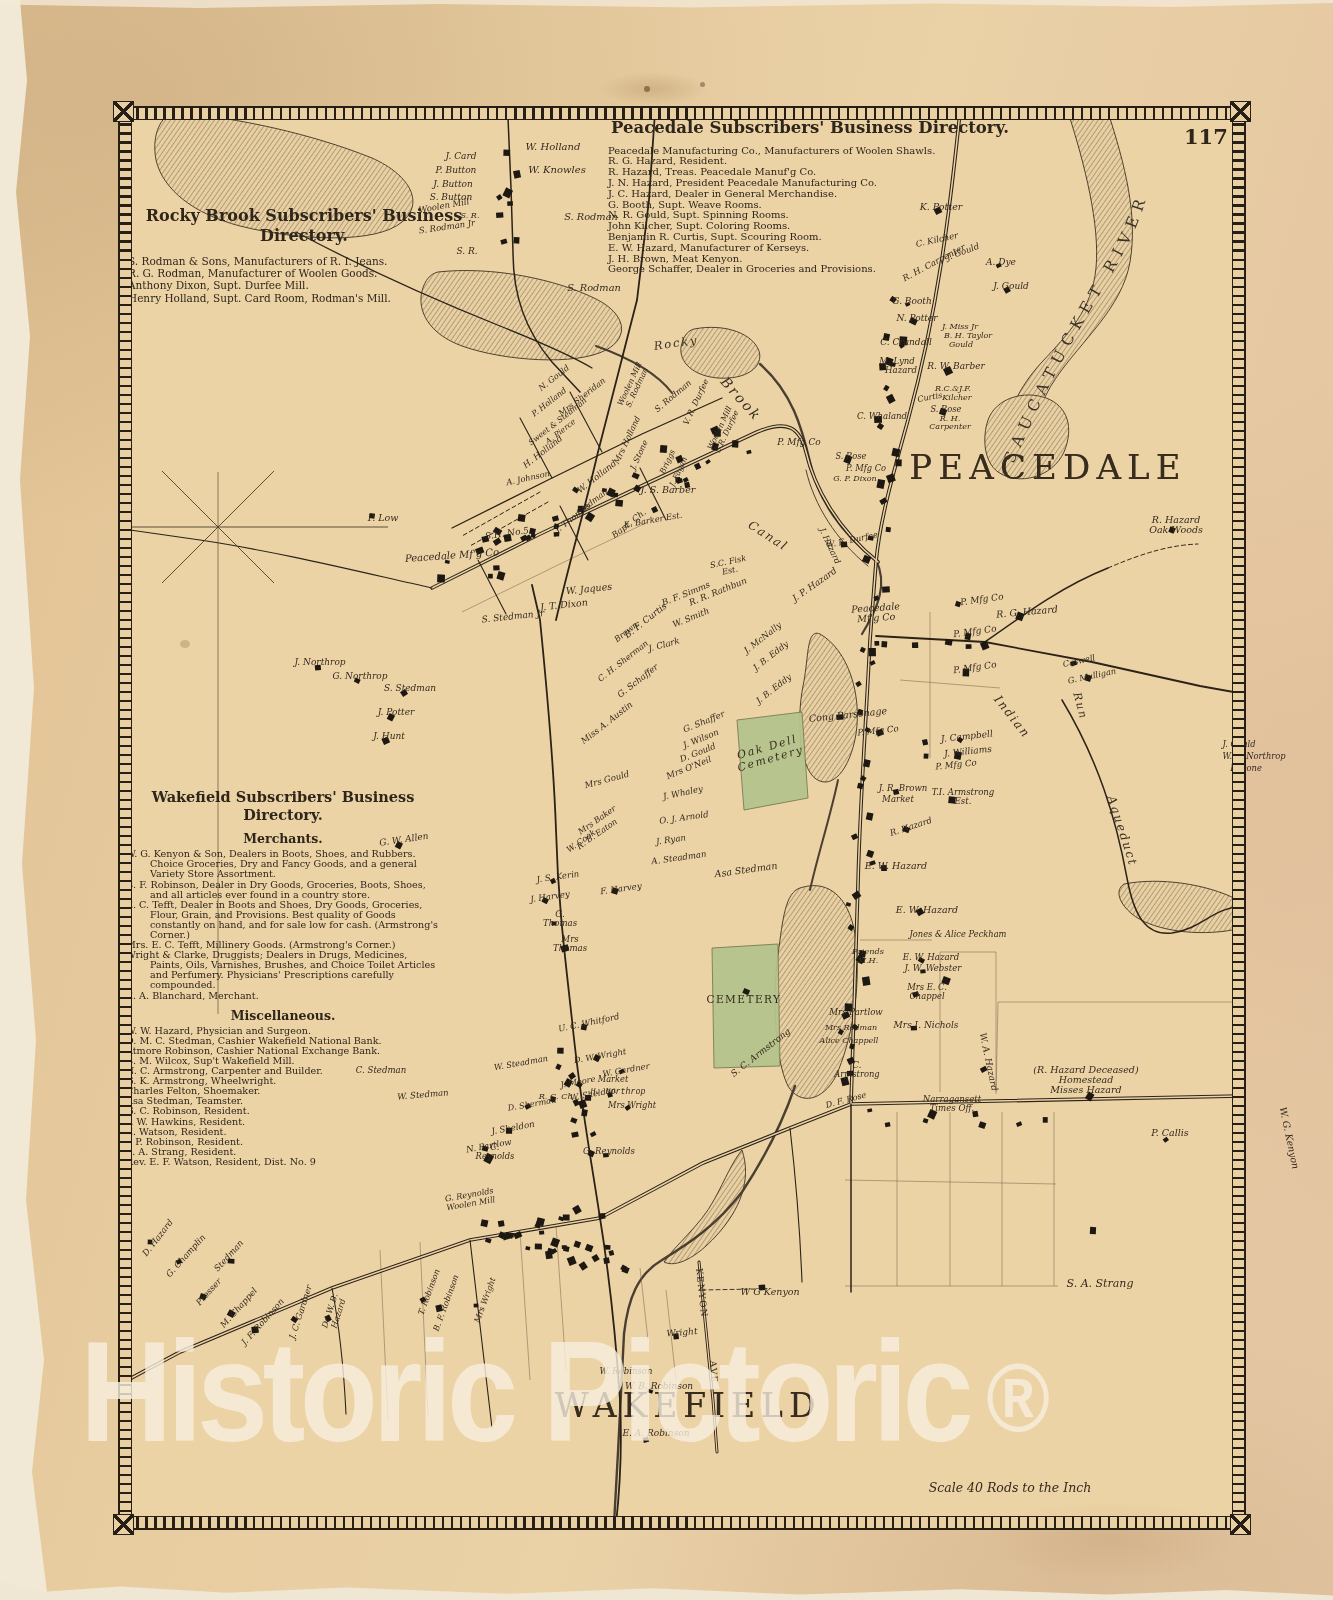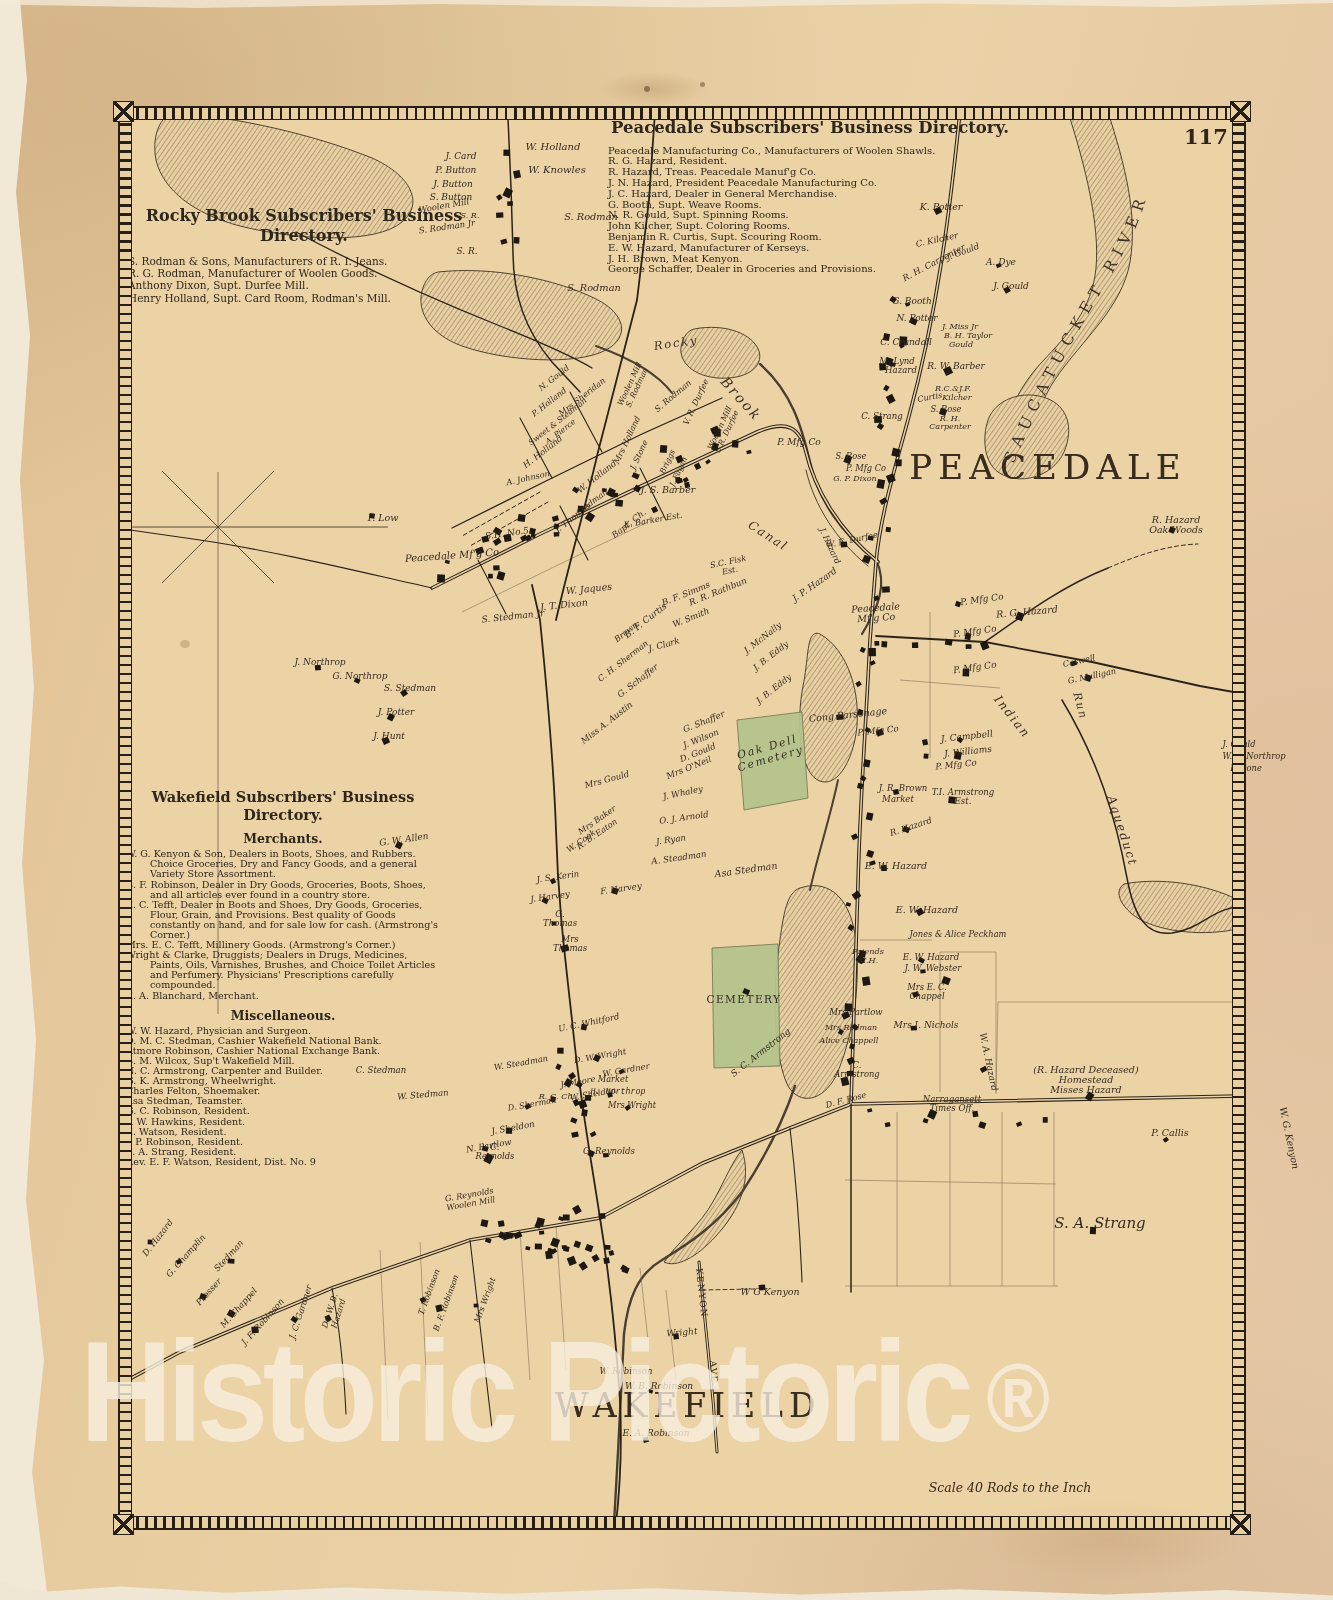--- a/index.html
+++ b/index.html
@@ -454,21 +454,21 @@
       <span class="lbl n" style="left: 906px; top: 343px; font-size: 9px; transform: translate(-50%, -50%) rotate(0deg);">C. Crandall</span>
       <span class="lbl n" style="left: 897px; top: 362px; font-size: 8.6px; transform: translate(-50%, -50%) rotate(0deg);">M. Lynd</span>
       <span class="lbl n" style="left: 901px; top: 371px; font-size: 8.6px; transform: translate(-50%, -50%) rotate(0deg);">Hazard</span>
       <span class="lbl n" style="left: 956px; top: 367px; font-size: 9px; transform: translate(-50%, -50%) rotate(0deg);">R. W. Barber</span>
       <span class="lbl n" style="left: 953px; top: 389px; font-size: 8px; transform: translate(-50%, -50%) rotate(0deg);">R.C.&amp;J.F.</span>
       <span class="lbl n" style="left: 957px; top: 398px; font-size: 8px; transform: translate(-50%, -50%) rotate(0deg);">Kilcher</span>
       <span class="lbl n" style="left: 930px; top: 398px; font-size: 8px; transform: translate(-50%, -50%) rotate(-10deg);">Curtis</span>
       <span class="lbl n" style="left: 946px; top: 409px; font-size: 8.3px; transform: translate(-50%, -50%) rotate(0deg);">S. Rose</span>
       <span class="lbl n" style="left: 950px; top: 423px; font-size: 8px; transform: translate(-50%, -50%) rotate(0deg);">R. H.
 Carpenter</span>
-      <span class="lbl n" style="left: 882px; top: 417px; font-size: 8.6px; transform: translate(-50%, -50%) rotate(0deg);">C. Strang</span>
+      <span class="lbl n" style="left: 882px; top: 417px; font-size: 8.6px; transform: translate(-50%, -50%) rotate(0deg);">C. Whaland</span>
       <span class="lbl n" style="left: 799px; top: 443px; font-size: 9px; transform: translate(-50%, -50%) rotate(0deg);">P. Mfg Co</span>
       <span class="lbl n" style="left: 851px; top: 456px; font-size: 8.3px; transform: translate(-50%, -50%) rotate(0deg);">S. Rose</span>
       <span class="lbl n" style="left: 866px; top: 468px; font-size: 8.3px; transform: translate(-50%, -50%) rotate(0deg);">P. Mfg Co</span>
       <span class="lbl n" style="left: 855px; top: 479px; font-size: 8px; transform: translate(-50%, -50%) rotate(0deg);">G. P. Dixon</span>
       <span class="lbl n" style="left: 852px; top: 540px; font-size: 8.3px; transform: translate(-50%, -50%) rotate(-12deg);">W. E. Durfee</span>
       <span class="lbl n" style="left: 830px; top: 546px; font-size: 8.3px; transform: translate(-50%, -50%) rotate(65deg);">J. Hazard</span>
       <span class="lbl n" style="left: 815px; top: 585px; font-size: 9px; transform: translate(-50%, -50%) rotate(-35deg);">J. P. Hazard</span>
       <span class="lbl n" style="left: 729px; top: 566px; font-size: 8.2px; transform: translate(-50%, -50%) rotate(-12deg);">S.C. Fisk
 Est.</span>
       <span class="lbl n" style="left: 876px; top: 613px; font-size: 9.5px; transform: translate(-50%, -50%) rotate(-4deg);">Peacedale
@@ -616,21 +616,21 @@
       <span class="lbl n" style="left: 239px; top: 1308px; font-size: 8.6px; transform: translate(-50%, -50%) rotate(-48deg);">M. Chappel</span>
       <span class="lbl n" style="left: 263px; top: 1322px; font-size: 8.6px; transform: translate(-50%, -50%) rotate(-48deg);">J. F. Robinson</span>
       <span class="lbl n" style="left: 301px; top: 1312px; font-size: 8.6px; transform: translate(-50%, -50%) rotate(-72deg);">J. C. Gardner</span>
       <span class="lbl n" style="left: 334px; top: 1312px; font-size: 8.2px; transform: translate(-50%, -50%) rotate(-72deg);">Dr. W. B.
 Hazard</span>
       <span class="lbl n" style="left: 770px; top: 1292px; font-size: 9.5px; transform: translate(-50%, -50%) rotate(0deg);">W G Kenyon</span>
       <span class="lbl n" style="left: 682px; top: 1333px; font-size: 9px; transform: translate(-50%, -50%) rotate(-5deg);">Wright</span>
       <span class="lbl n" style="left: 626px; top: 1371px; font-size: 8.5px; transform: translate(-50%, -50%) rotate(0deg);">W. Robinson</span>
       <span class="lbl n" style="left: 659px; top: 1387px; font-size: 9px; transform: translate(-50%, -50%) rotate(0deg);">W. B. Robinson</span>
       <span class="lbl n" style="left: 656px; top: 1434px; font-size: 9px; transform: translate(-50%, -50%) rotate(0deg);">E. A. Robinson</span>
-      <span class="lbl n" style="left: 1100px; top: 1224px; font-size: 15px; transform: translate(-50%, -50%) rotate(0deg);">S. A. Strang</span>
+      <span class="lbl n" style="left: 1100px; top: 1284px; font-size: 11px; transform: translate(-50%, -50%) rotate(0deg);">S. A. Strang</span>
     </div>
 
   <div class="dir" id="dir-peacedale">
     <div class="dir-title">Peacedale Subscribers' Business Directory.</div>
     <div id="pd-entries">
         <div class="entry">Peacedale Manufacturing Co., Manufacturers of Woolen Shawls.</div>
         <div class="entry">R. G. Hazard, Resident.</div>
         <div class="entry">R. Hazard, Treas. Peacedale Manuf'g Co.</div>
         <div class="entry">J. N. Hazard, President Peacedale Manufacturing Co.</div>
         <div class="entry">J. C. Hazard, Dealer in General Merchandise.</div>

